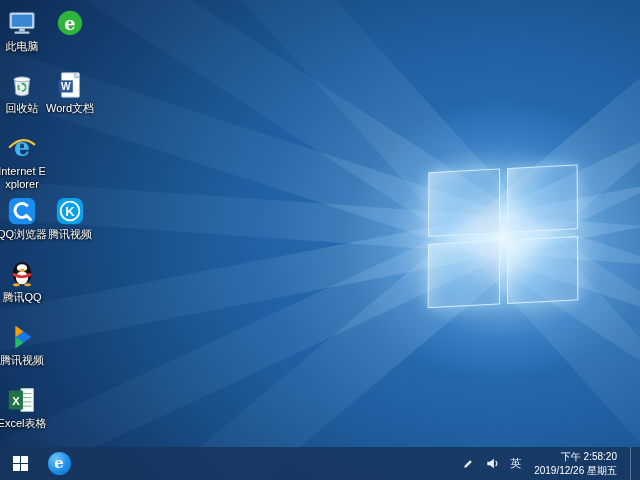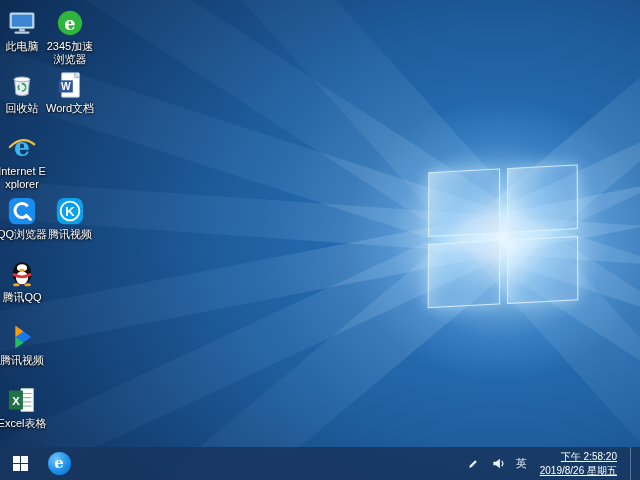--- a/index.html
+++ b/index.html
@@ -84,21 +84,21 @@
     font-family:"DejaVu Serif","Liberation Serif",serif;
   }
   .tray{
     margin-left:auto;display:flex;align-items:center;gap:9px;height:100%;
     color:#eaf3fc;padding-right:4px;
   }
   .tray-icon{display:flex;align-items:center;justify-content:center;width:16px;height:33px;}
   .ime{font-size:11px;line-height:33px;}
   .clock{
     font-size:10px;line-height:1.35;text-align:right;color:#fff;
-    padding:0 4px;white-space:nowrap;text-decoration:underline;
+    padding:0 4px;white-space:nowrap;
   }
   .show-desktop{
     width:5px;height:33px;border-left:1px solid rgba(255,255,255,0.3);
   }
 </style>
 </head>
 <body>
 
 <div class="screen">
 
@@ -128,21 +128,20 @@
       <rect x="8" y="25" width="16" height="2.5" rx="1" fill="#b9cde2"></rect>
     </svg>
     <span class="icon-label">此电脑</span>
   </div>
 
   <div class="icon" style="left:46px;top:8px">
     <svg class="icon-art" viewBox="0 0 32 32">
       <circle cx="16" cy="16" r="13" fill="#2fb43c"></circle>
       <text x="16" y="23" font-size="19" font-weight="bold" fill="#fff" text-anchor="middle" font-family="DejaVu Serif, serif">e</text>
     </svg>
-    <span class="icon-label">2345加速浏览器</span>
   </div>
 
   <div class="icon" style="left:-2px;top:70px">
     <svg class="icon-art" viewBox="0 0 32 32">
       <path d="M8 10 L24 10 L22.5 26 Q16 29 9.5 26 Z" fill="#e8eff6" stroke="#93a9c0"></path>
       <ellipse cx="16" cy="10" rx="8.5" ry="2.6" fill="#f7fafc" stroke="#93a9c0"></ellipse>
       <circle cx="16" cy="18.5" r="4" stroke="#3aa655" stroke-width="1.8" fill="none" stroke-dasharray="6 3"></circle>
     </svg>
     <span class="icon-label">回收站</span>
   </div>
@@ -237,19 +236,19 @@
       </span>
       <span class="tray-icon">
         <svg width="14" height="13" viewBox="0 0 16 14">
           <path d="M1.5 5 h3 L9 1.5 v11 L4.5 9 h-3 Z" fill="#eaf3fc"></path>
           <path d="M11 4 q3 3 0 6" stroke="#eaf3fc" stroke-width="1.4" fill="none"></path>
         </svg>
       </span>
       <span class="ime">英</span>
       <div class="clock">
         <div>下午 2:58:20</div>
-        <div>2019/8/26 星期五</div>
+        <div>2019/12/26 星期五</div>
       </div>
       <div class="show-desktop"></div>
     </div>
   </div>
 
 </div>
 
 </body></html>

